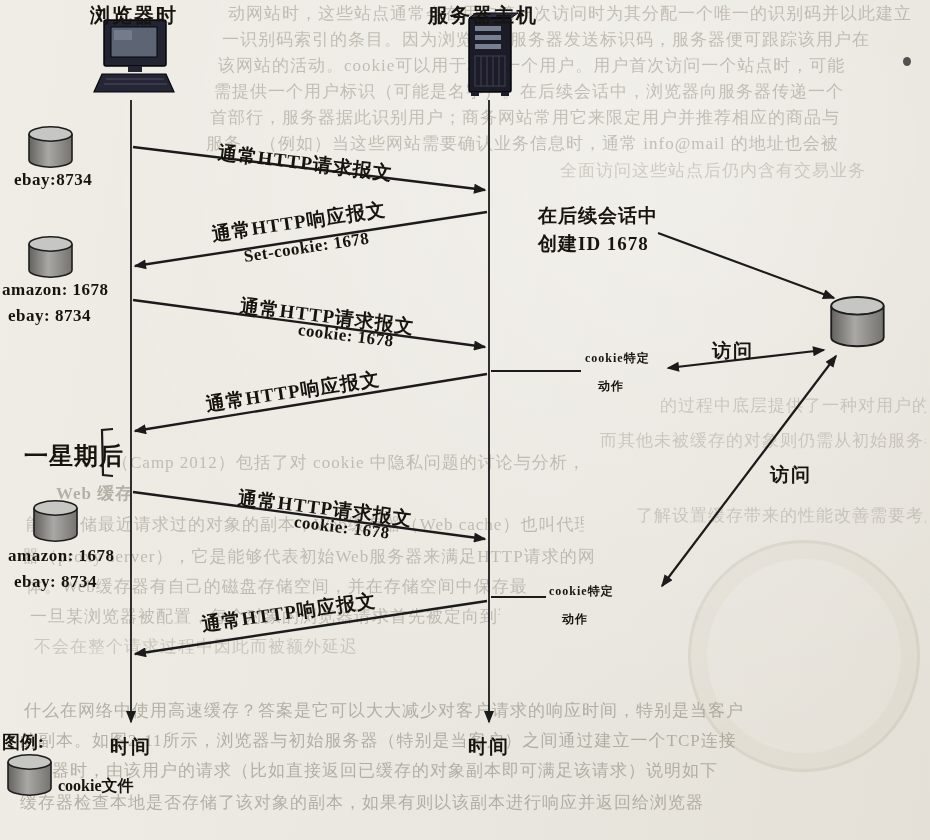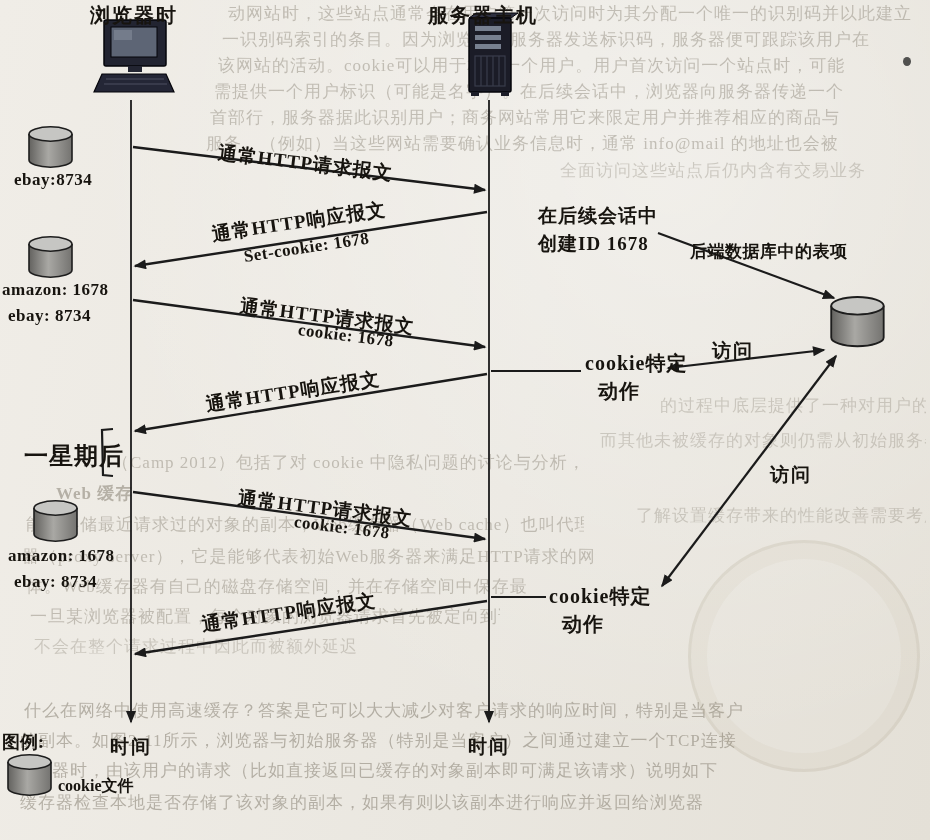--- a/index.html
+++ b/index.html
@@ -25,21 +25,21 @@
     box-shadow:inset 0 0 0 16px rgba(150,135,105,.05);
   }
   .speck{position:absolute;left:903px;top:57px;width:8px;height:9px;border-radius:50%;
     background:#2a2a2a;opacity:.8;}
   .wires{position:absolute;left:0;top:0;pointer-events:none;}
   .lbl{position:absolute;white-space:nowrap;font-weight:600;color:#17140f;transform-origin:0 50%;}
   .host-title{font-size:20px;font-weight:700;letter-spacing:2px;}
   .msg{font-size:19px;letter-spacing:1px;}
   .msg-sub{font-size:17px;letter-spacing:.5px;}
   .side{font-size:19px;letter-spacing:1px;}
-  .action{font-size:20px;letter-spacing:1px;font-family:Liberation Serif, serif;}
+  .action{font-size:12px;letter-spacing:1px;font-family:Liberation Serif, serif;}
   .access{font-size:19px;font-weight:700;letter-spacing:2px;}
   .cookie-label{font-size:17px;letter-spacing:.5px;}
   .time{font-size:19px;font-weight:700;letter-spacing:2px;margin-left:14px;}
   .legend-title{font-size:18px;font-weight:700;}
   .legend-item{font-size:16px;}
   .week{font-size:24px;letter-spacing:1px;}
 </style>
 </head>
 <body>
 
@@ -155,21 +155,20 @@
   <div class="lbl msg-sub" style="left:244px;top:247px;transform:rotate(-8.4deg)">Set-cookie: 1678</div>
   <div class="lbl msg" style="left:240px;top:293px;transform:rotate(7deg)">通常HTTP请求报文</div>
   <div class="lbl msg-sub" style="left:298px;top:320px;transform:rotate(7deg)">cookie: 1678</div>
   <div class="lbl msg" style="left:206px;top:392px;transform:rotate(-8.6deg)">通常HTTP响应报文</div>
   <div class="lbl msg" style="left:238px;top:485px;transform:rotate(7deg)">通常HTTP请求报文</div>
   <div class="lbl msg-sub" style="left:294px;top:512px;transform:rotate(7deg)">cookie: 1678</div>
   <div class="lbl msg" style="left:202px;top:612px;transform:rotate(-8deg)">通常HTTP响应报文</div>
 
   <div class="lbl side" style="left:538px;top:203px">在后续会话中</div>
   <div class="lbl side" style="left:538px;top:231px">创建ID 1678</div>
-  <div class="lbl msg-sub" style="left:690px;top:240px">后端数据库中的表项</div>
   <div class="lbl access" style="left:712px;top:338px">访问</div>
   <div class="lbl access" style="left:770px;top:462px">访问</div>
   <div class="lbl action" style="left:585px;top:350px">cookie特定</div>
   <div class="lbl action" style="left:598px;top:378px">动作</div>
   <div class="lbl action" style="left:549px;top:583px">cookie特定</div>
   <div class="lbl action" style="left:562px;top:611px">动作</div>
 
   <div class="lbl cookie-label" style="left:14px;top:170px">ebay:8734</div>
   <div class="lbl cookie-label" style="left:2px;top:280px">amazon: 1678</div>
   <div class="lbl cookie-label" style="left:8px;top:306px">ebay: 8734</div>

